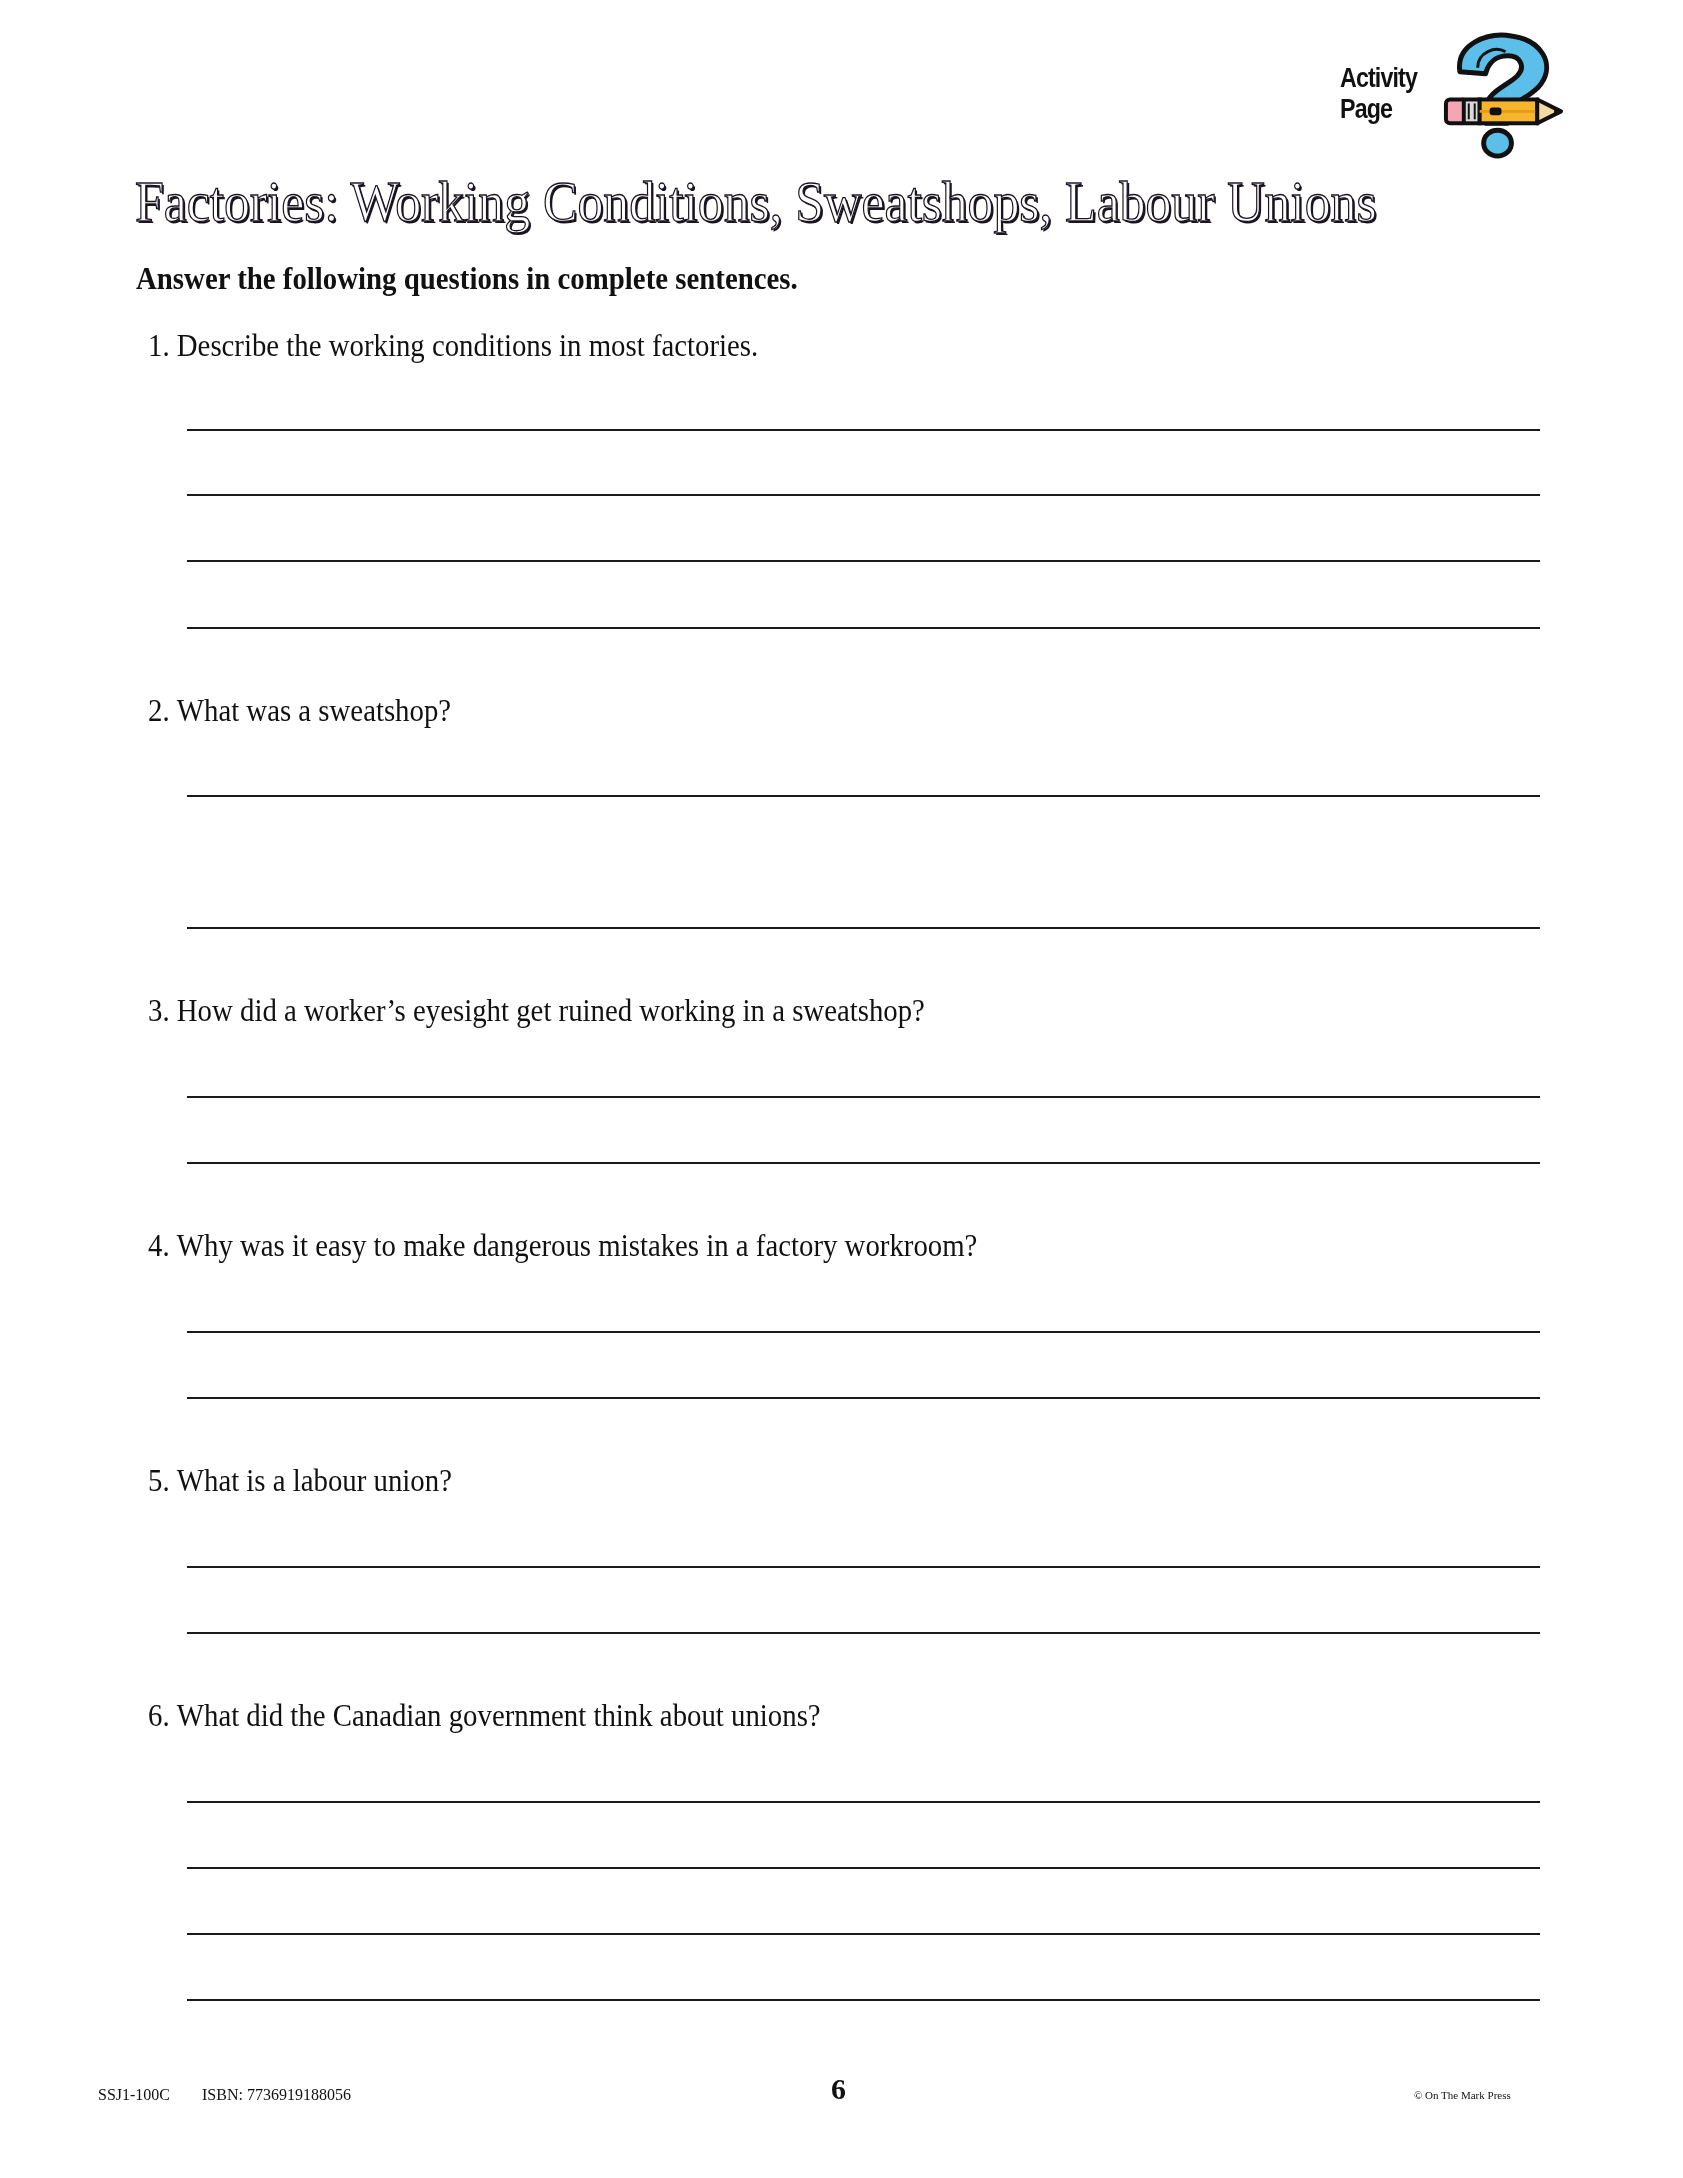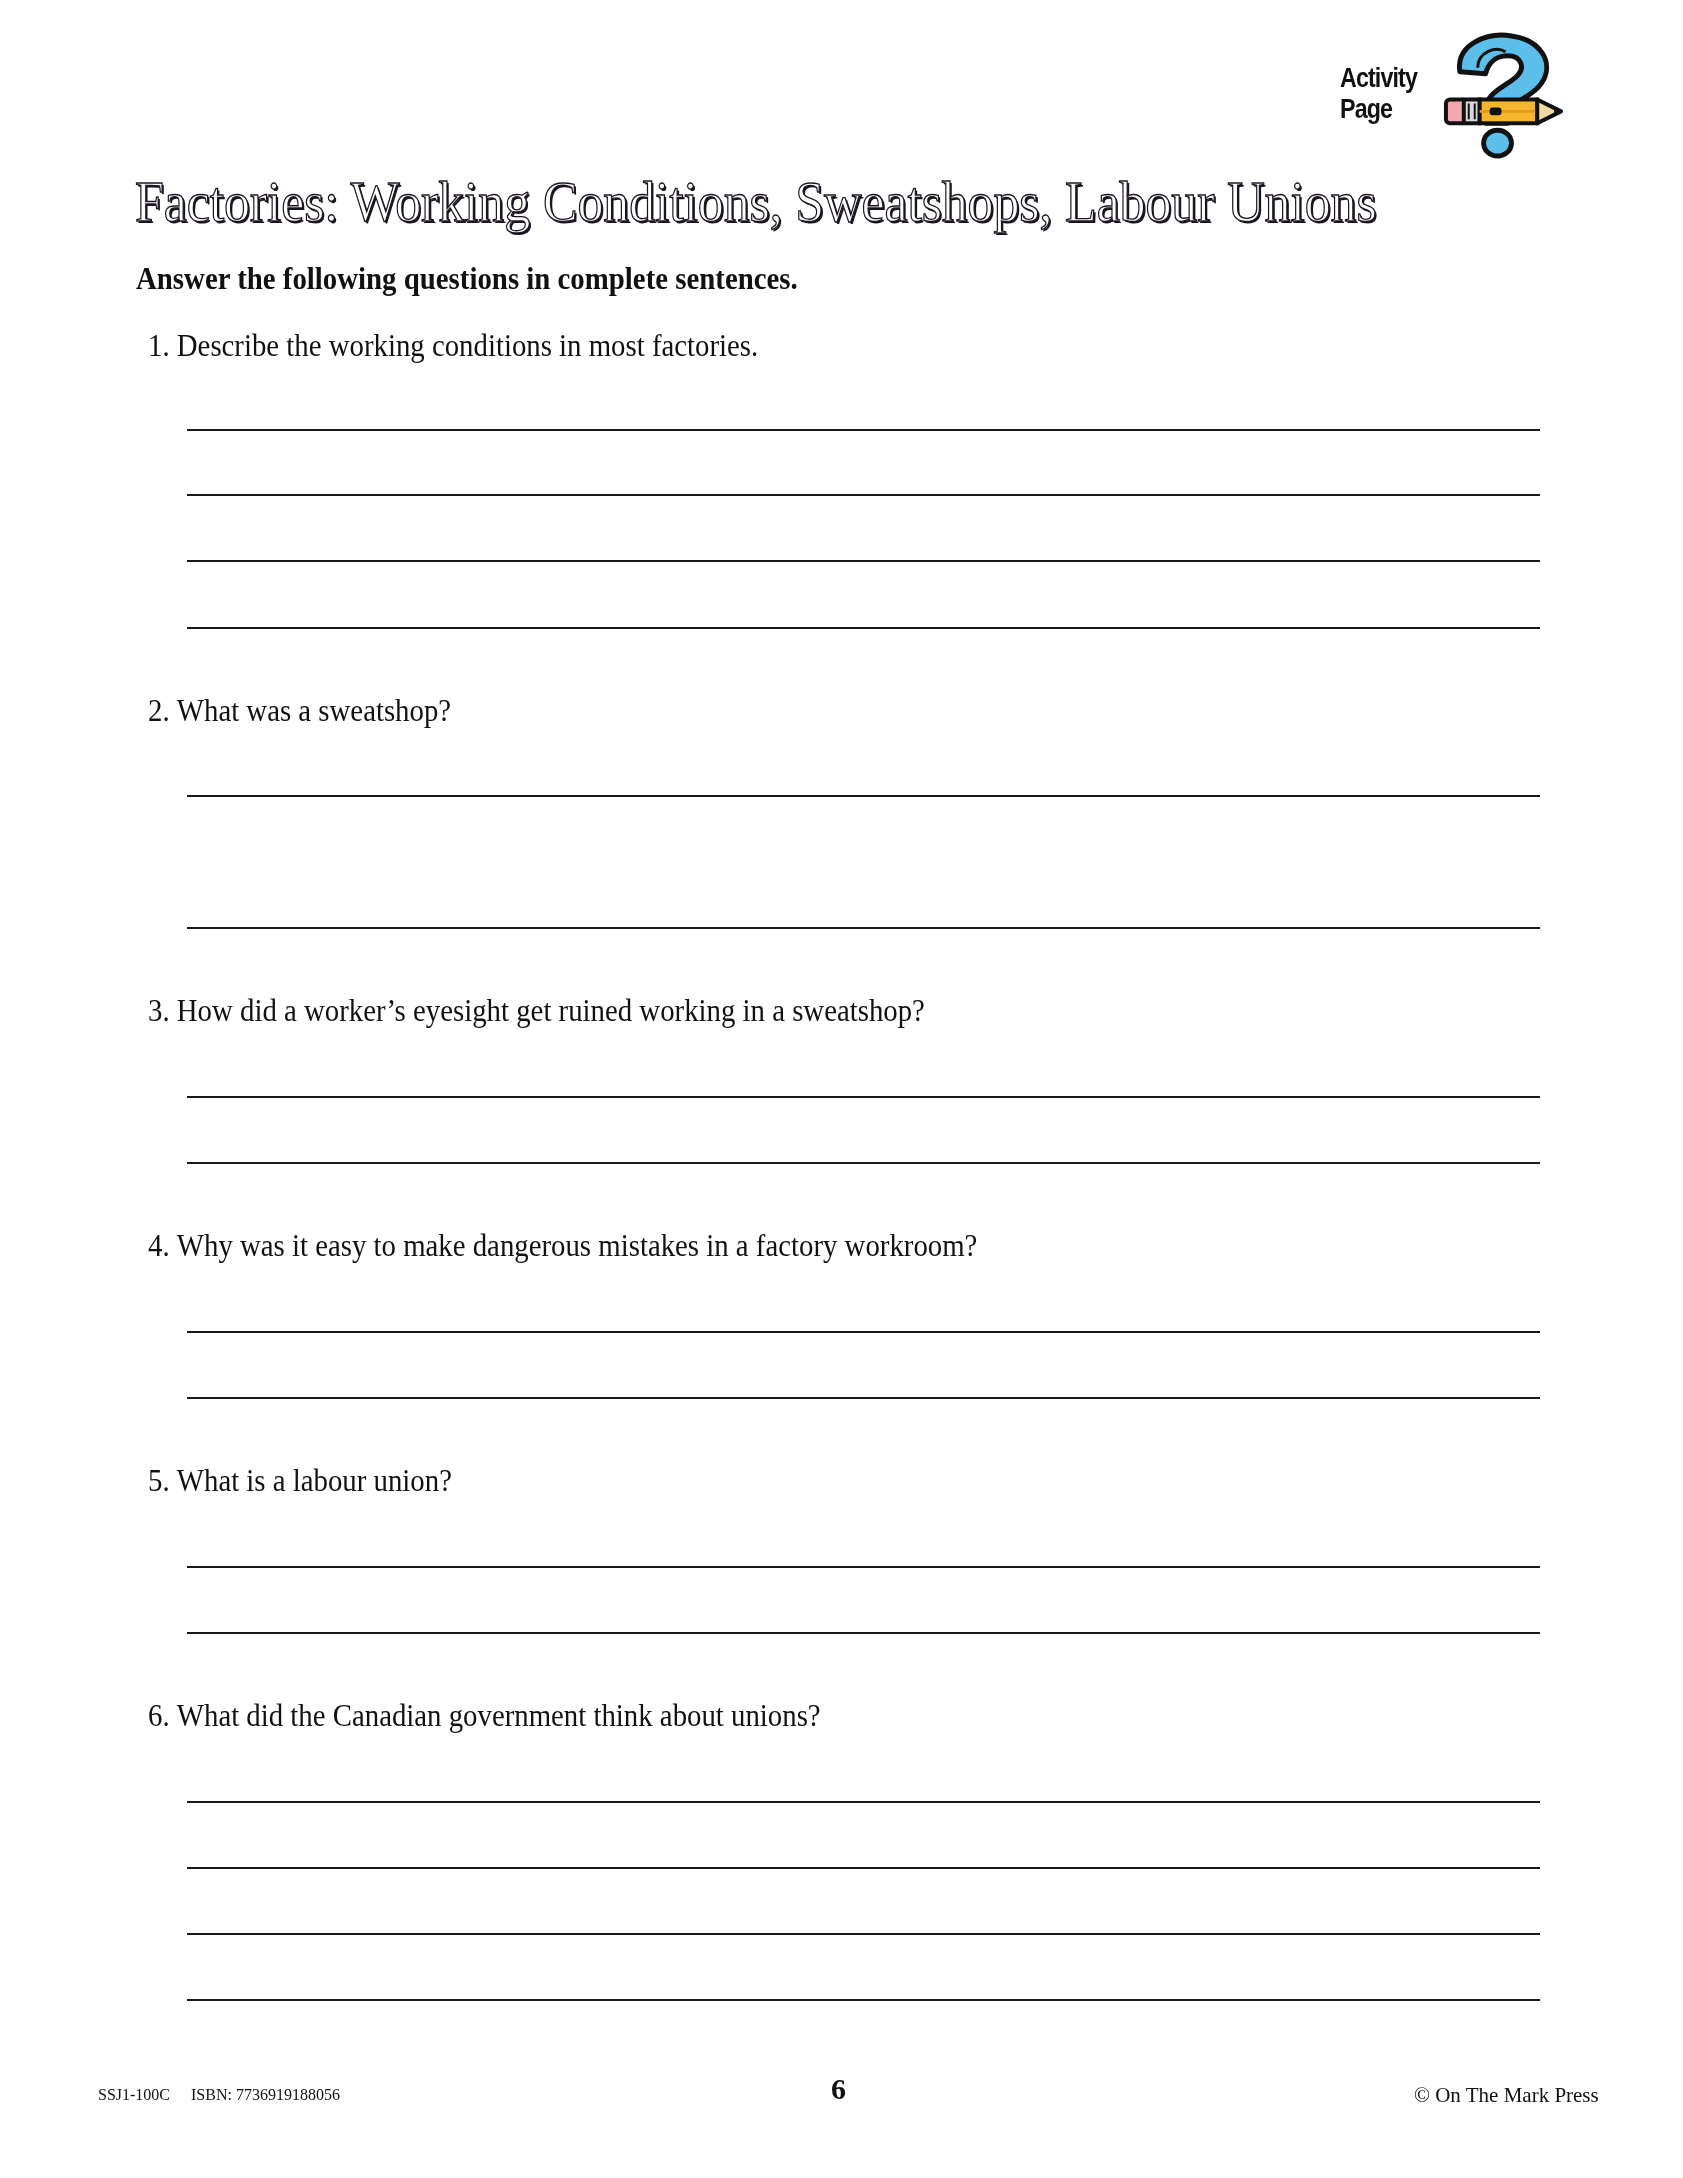--- a/index.html
+++ b/index.html
@@ -84,33 +84,33 @@
     }
 
     .footer-left {
       left: 98px;
       top: 2085px;
       font-size: 16px;
       line-height: 20px;
       white-space: nowrap;
       color: #111111;
     }
-    .footer-left .code { margin-right: 21px; }
+    .footer-left .code { margin-right: 32px; }
     .footer-page {
       left: 831px;
       top: 2072px;
       font-size: 30px;
       line-height: 34px;
       font-weight: bold;
       color: #111111;
     }
     .footer-right {
       left: 1414px;
       top: 2085px;
-      font-size: 21px;
+      font-size: 11px;
       line-height: 20px;
       white-space: nowrap;
       color: #111111;
     }
   </style>
 </head>
 <body>
 
 <div class="abs badge-label">
   <div>Activity</div>

